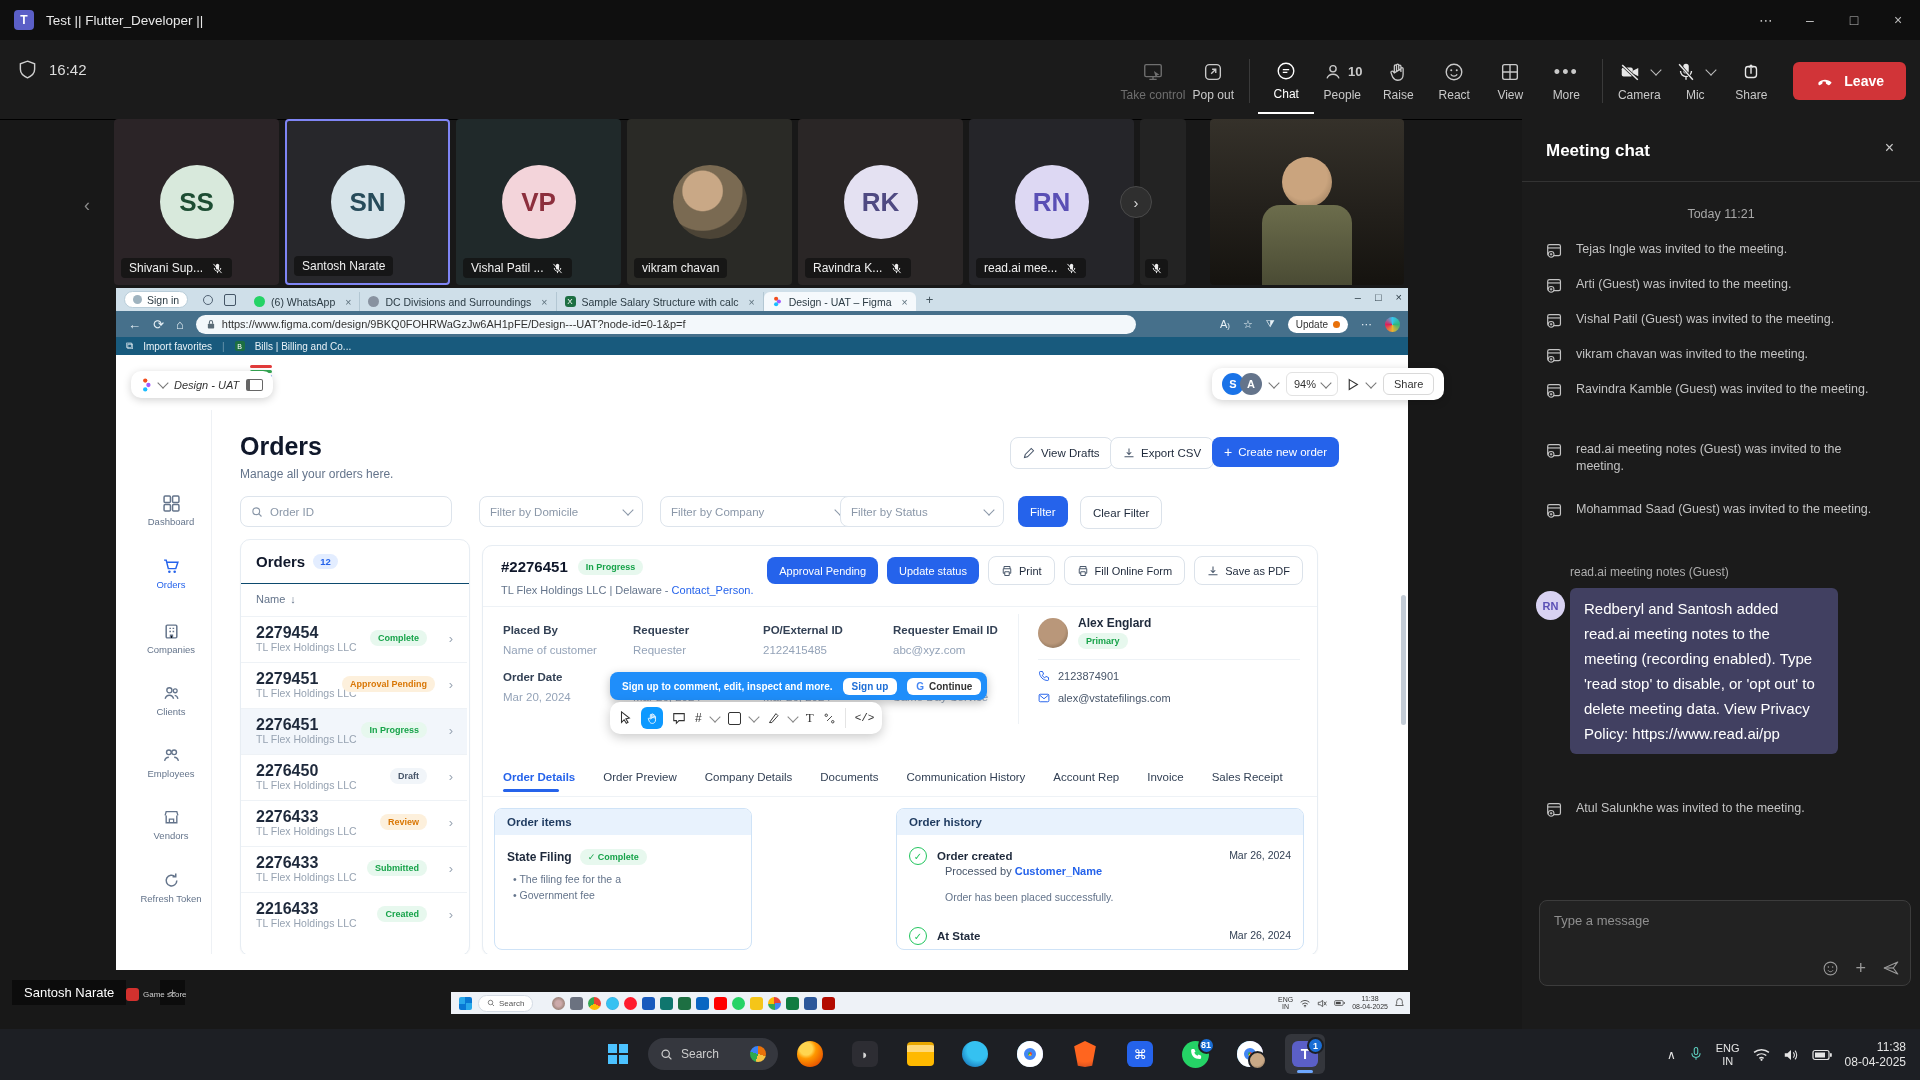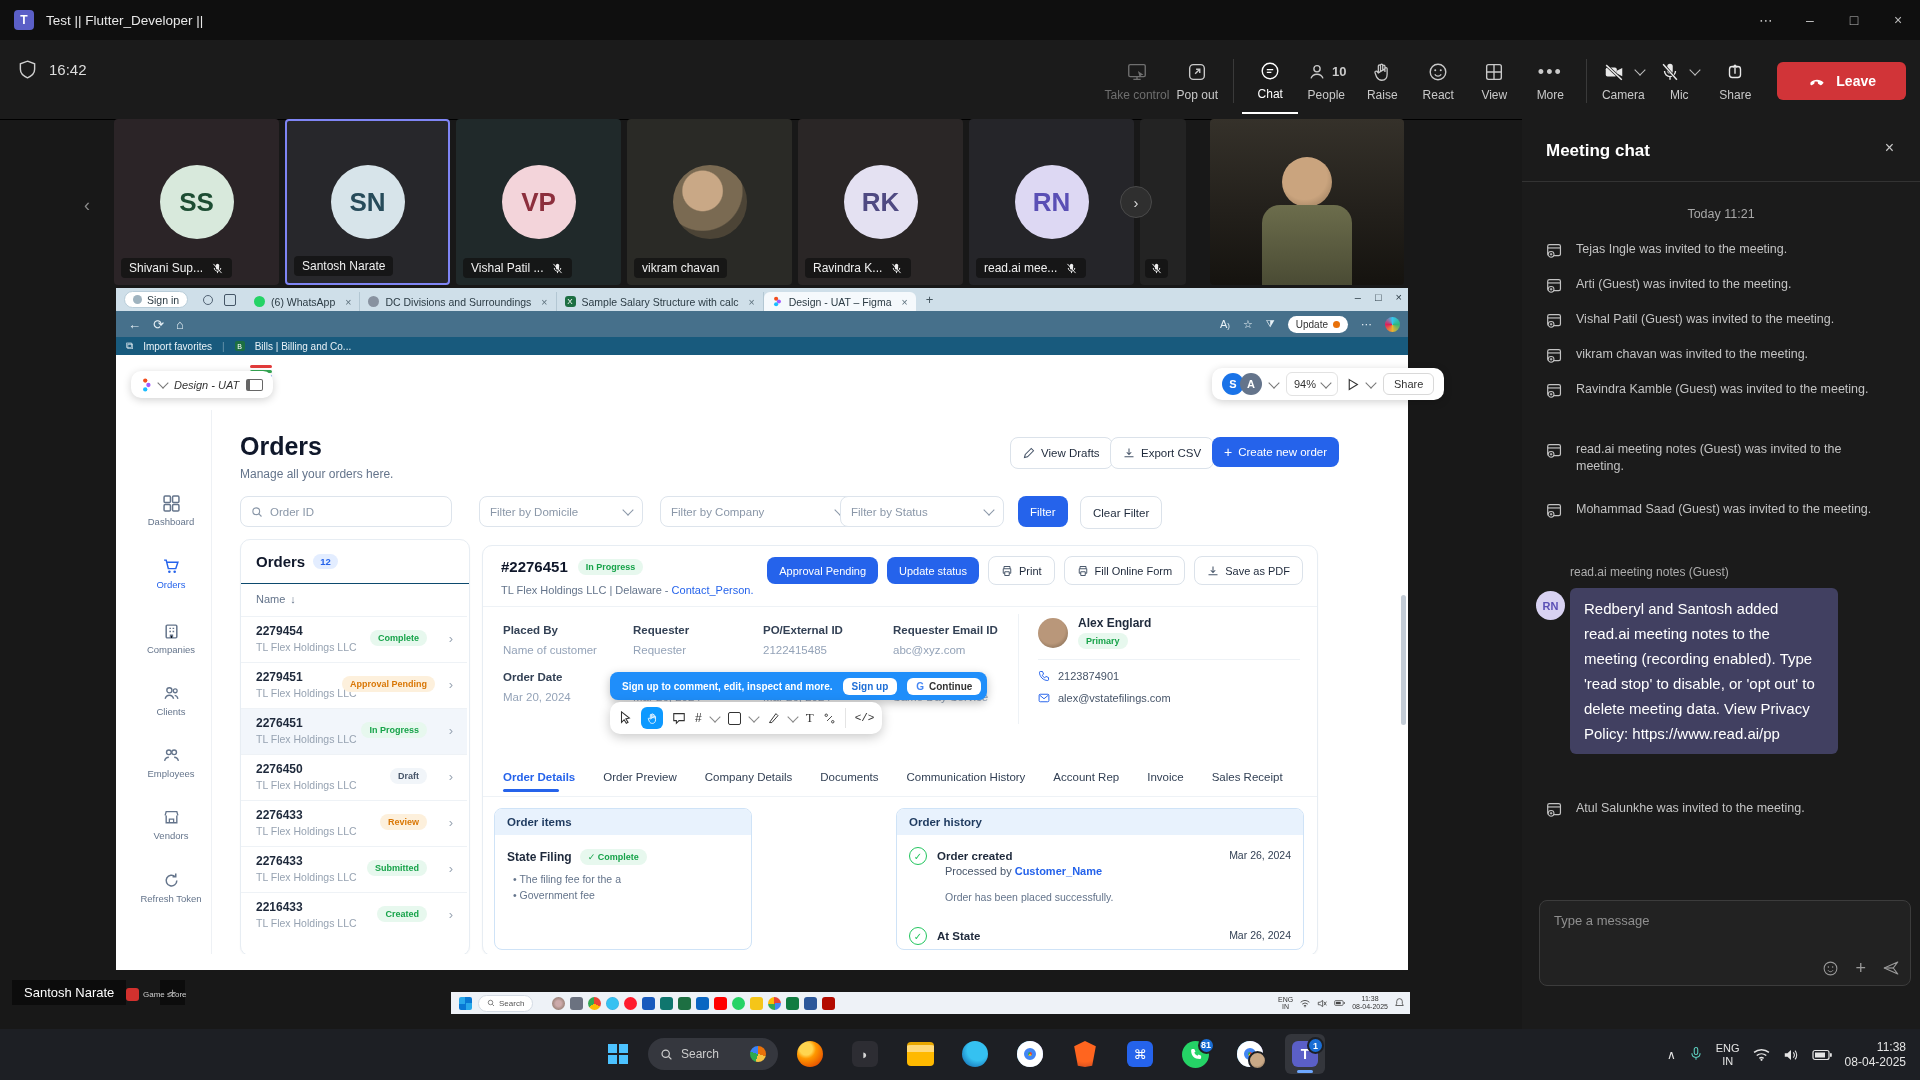--- a/index.html
+++ b/index.html
@@ -13,21 +13,21 @@
   .titlebar{left:0;top:0;width:1920px;height:40px;background:#0f0f0f;color:#e8e8e8;}
   .teams-logo{width:20px;height:20px;border-radius:4px;background:#5b5fc7;color:#fff;font-size:12px;font-weight:bold;
               display:flex;align-items:center;justify-content:center;}
   .winbtn{width:44px;height:40px;display:flex;align-items:center;justify-content:center;color:#bbb;font-size:14px;}
   .toolbar{left:0;top:40px;width:1920px;height:79px;background:#1b1b1b;border-bottom:1px solid #000;}
   .tb-btn{display:flex;flex-direction:column;align-items:center;justify-content:center;gap:5px;color:#c9c9c9;
           font-size:12px;min-width:56px;height:64px;}
   .tb-btn .lbl{white-space:nowrap;}
   .tb-div{width:1px;height:44px;background:#3a3a3a;margin:0 8px;}
   .chev{width:7px;height:7px;border-right:1.6px solid #bdbdbd;border-bottom:1.6px solid #bdbdbd;transform:rotate(45deg);margin-top:-3px;}
-  .leave{background:#d13438;color:#fff;border-radius:6px;height:38px;padding:0 30px;display:flex;gap:9px;align-items:center;
+  .leave{background:#d13438;color:#fff;border-radius:6px;height:38px;padding:0 22px;display:flex;gap:9px;align-items:center;
          font-size:14px;font-weight:bold;}
 
   
   .tile{position:absolute;top:119px;height:166px;border-radius:4px;overflow:hidden;}
   .avatar{position:absolute;left:50%;top:50%;transform:translate(-50%,-50%);width:74px;height:74px;border-radius:50%;
           display:flex;align-items:center;justify-content:center;font-size:26px;font-weight:bold;}
   .tlabel{position:absolute;left:7px;bottom:7px;background:rgba(18,18,18,.78);border-radius:4px;color:#f0f0f0;
           font-size:12px;padding:3px 8px;display:flex;gap:8px;align-items:center;white-space:nowrap;}
   .micoff{width:13px;height:13px;}
 
@@ -53,21 +53,21 @@
          padding:0 12px;font-size:11.5px;color:#1e293b;}
   .blue-btn{background:#2563eb;color:#fff;border:none;}
   .filter-box{height:31px;border:1px solid #dde4ec;background:#fff;border-radius:8px;display:flex;align-items:center;
               padding:0 10px;font-size:11.5px;color:#8a97a8;box-sizing:border-box;}
   .card{position:absolute;background:#fff;border:1px solid #e7edf3;border-radius:10px;box-shadow:0 1px 2px rgba(16,24,40,.04);}
   .obadge{border-radius:10px;font-size:9px;font-weight:bold;padding:3px 8px;white-space:nowrap;}
   .b-green{background:#e7f8ee;color:#17a34a;}
   .b-orange{background:#fdf0dc;color:#d97706;}
   .b-gray{background:#f1f5f9;color:#475569;}
   .orow{position:absolute;left:0;width:226px;height:46px;border-top:1px solid #eef2f6;}
-  .orow .oid{position:absolute;left:15px;top:7px;font-size:12px;font-weight:bold;color:#1e293b;}
+  .orow .oid{position:absolute;left:15px;top:7px;font-size:16px;font-weight:bold;color:#1e293b;}
   .orow .oco{position:absolute;left:15px;top:24px;font-size:10.5px;color:#97a3b2;}
   .orow .ob{position:absolute;right:40px;top:13px;}
   .orow .arr{position:absolute;right:14px;top:14px;color:#9aa6b4;font-size:13px;}
   .dtab{font-size:11.5px;color:#334155;white-space:nowrap;}
   .dtab.active{color:#2563eb;font-weight:bold;}
   .panel{position:absolute;border:1px solid #cfe3f7;border-radius:8px;background:#fff;overflow:hidden;}
   .panel .phead{height:26px;background:#e8f2fd;display:flex;align-items:center;padding:0 12px;font-size:11.5px;font-weight:bold;color:#1e3a5f;}
   .flabel{font-size:11.5px;font-weight:bold;color:#334155;}
   .fval{font-size:11.5px;color:#94a3b8;}
   .ckc{width:16px;height:16px;border-radius:50%;border:1.6px solid #22c55e;color:#22c55e;font-size:10px;display:flex;align-items:center;justify-content:center;}
@@ -339,20 +339,27 @@
         <span>□</span>
         <span>×</span>
       </div>
     </div>
 
     <div class="urlrow">
       <div class="fx" style="gap:12px;padding:0 12px;font-size:13px;">
         <span>←</span>
         <span>⟳</span>
         <span>⌂</span>
+      </div>
+      <div class="urlpill" style="width:920px;">
+        <svg width="10" height="11" viewBox="0 0 12 14">
+            <rect x="2" y="6" width="8" height="6" rx="1" fill="#5a6b76"></rect>
+            <path d="M4 6V4a2 2 0 014 0v2" fill="none" stroke="#5a6b76" stroke-width="1.4"></path>
+          </svg>
+        <span>https://www.figma.com/design/9BKQ0FOHRWaGzJw6AH1pFE/Design---UAT?node-id=0-1&amp;p=f</span>
       </div>
       <div class="fx" style="position:absolute;right:8px;gap:13px;font-size:11px;">
         <span>A<span style="font-size:8px;">)</span></span>
         <span>☆</span>
         <span style="font-size:10px;">⧩</span>
         <div class="fx" style="background:#fff;color:#333;border-radius:9px;height:17px;padding:0 8px;gap:5px;font-size:10px;">
           <span>Update</span>
           <span style="width:7px;height:7px;border-radius:50%;background:#e8710a;"></span>
         </div>
         <span>⋯</span>

